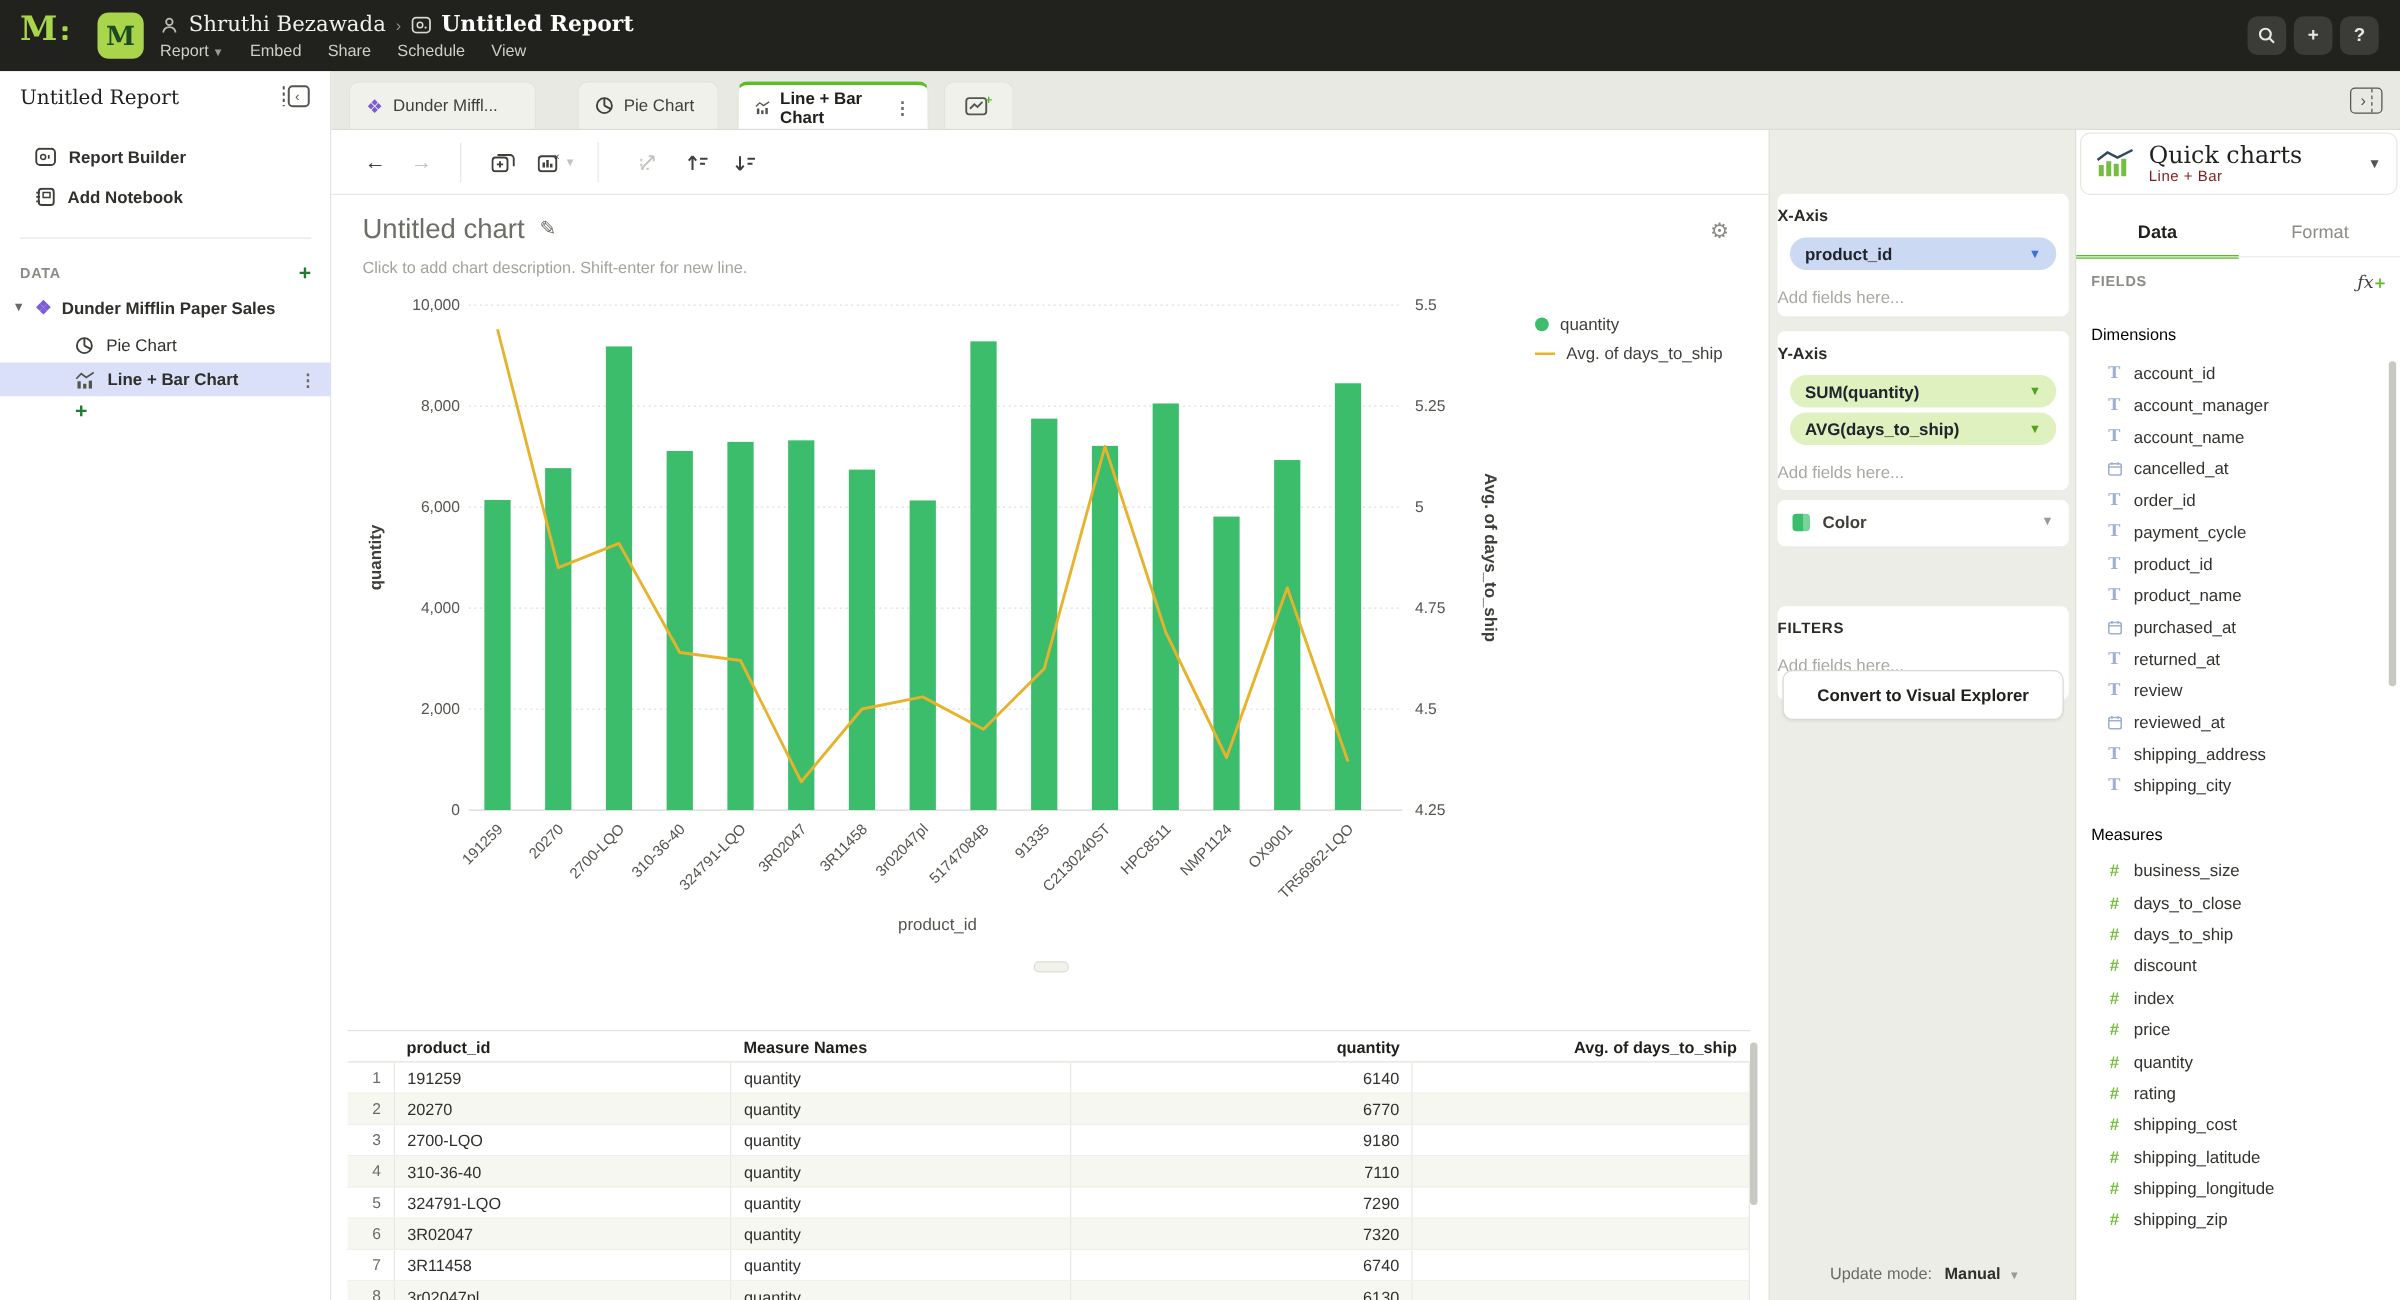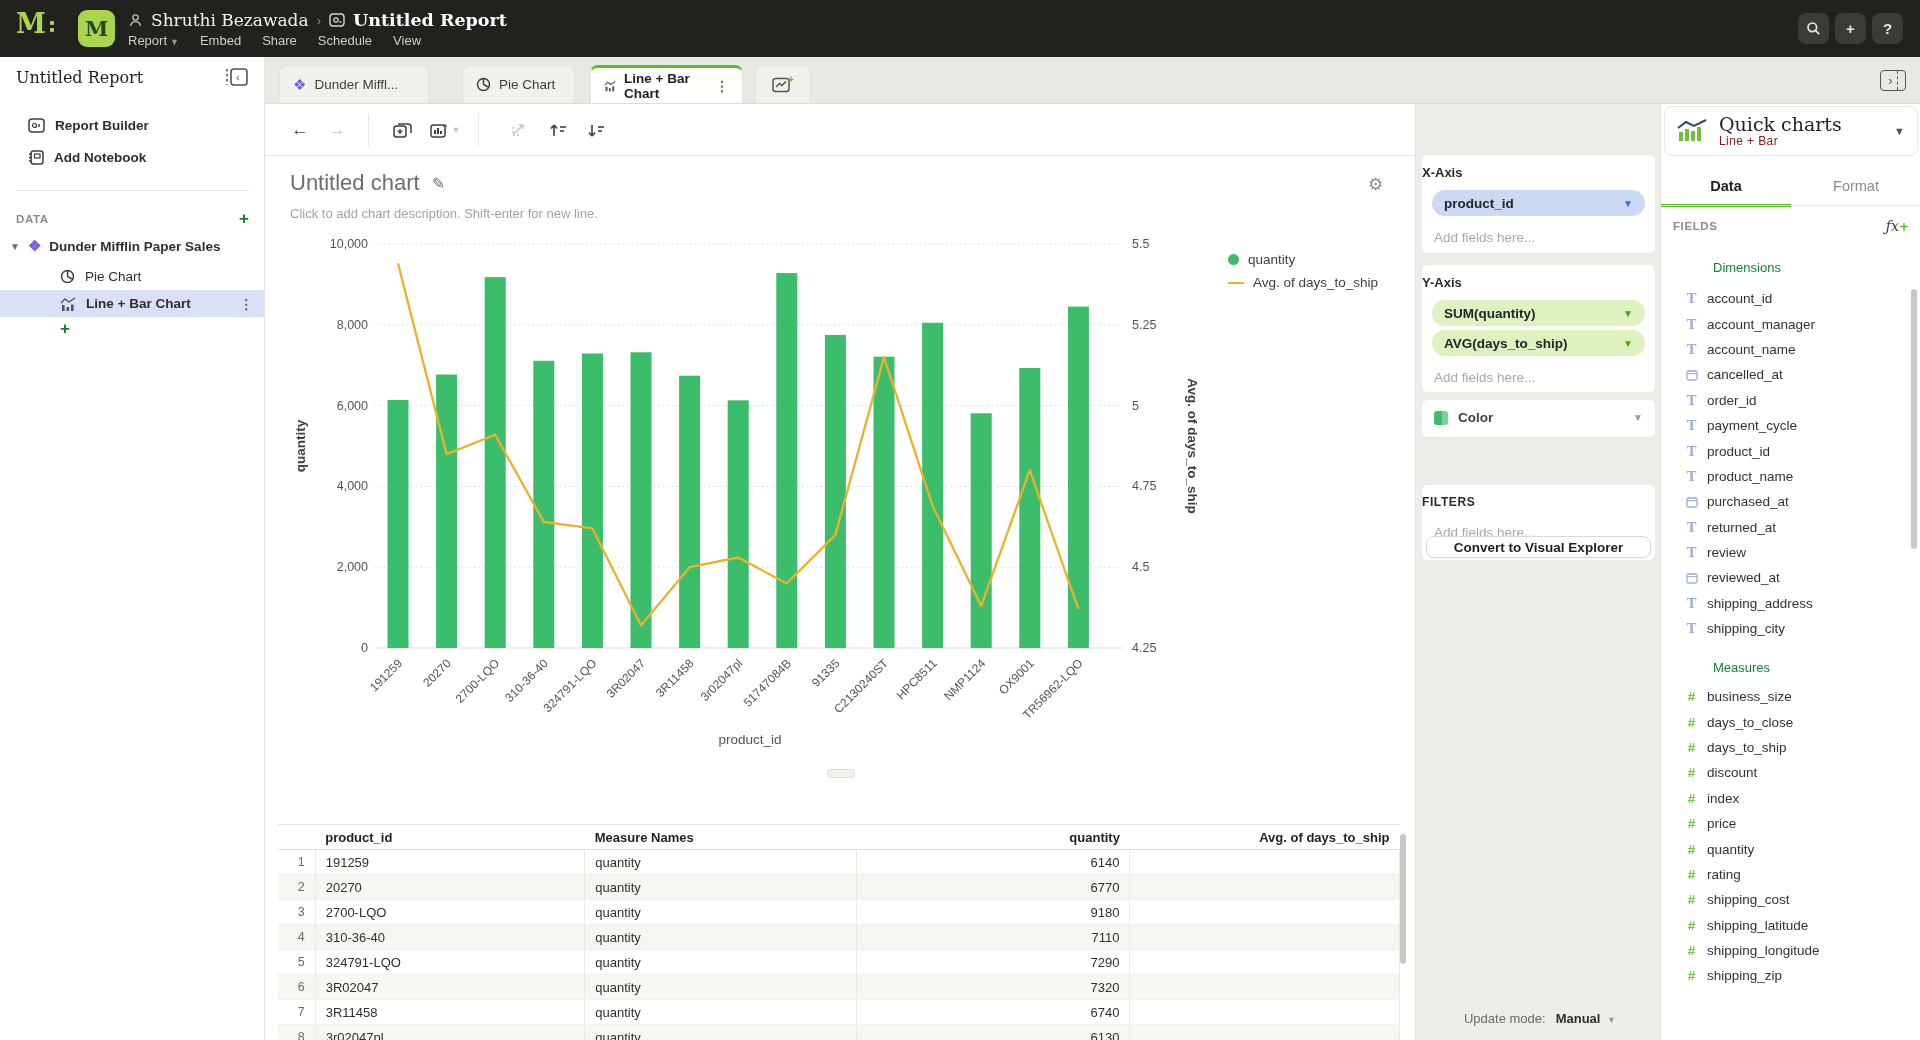--- a/index.html
+++ b/index.html
@@ -84,42 +84,42 @@
   .vscroll { position:absolute; border-radius:3px; background:#C9C9C3; }
 
   
   .config { position:absolute; left:1415px; top:104px; width:245px; height:936px; background:#ECEDE6; border-left:1px solid #E0E1DA; }
   .cfg-card { position:absolute; left:6px; width:233px; background:#FFFFFF; border-radius:6px; }
   .cfg-label { font-size:13px; font-weight:bold; color:#2A2A26; padding:10px 10px 6px 0; }
   .pill { margin:4px 10px; height:26px; border-radius:13px; display:flex; align-items:center; justify-content:space-between; padding:0 12px; font-size:13.5px; font-weight:bold; color:#20242C; cursor:pointer; }
   .pill.blue { background:#CBD9F3; } .pill.blue .pc { color:#3F6FDF; }
   .pill.green { background:#DFF1BE; } .pill.green .pc { color:#53A21E; }
   .pc { font-size:10px; }
-  .add-fields { font-size:13.5px; color:#A9A9A2; padding:10px 12px 12px 12px; }
+  .add-fields { font-size:13.5px; color:#A9A9A2; padding:10px 12px 12px 0; }
   .color-row { display:flex; align-items:center; gap:10px; padding:10px 12px; font-size:13.5px; font-weight:bold; color:#3F3F3A; }
   .swatch { width:14px; height:14px; border-radius:3px; background:linear-gradient(90deg,#3BBD6C 60%, #79D49A 60%); }
   .color-row .pc { margin-left:auto; color:#9A9A94; }
-  .convert-btn { position:absolute; left:10px; top:432px; width:225px; height:22px; border-radius:8px; background:#FFFFFF; border:1px solid #D8D9D2; box-shadow:0 1px 2px rgba(0,0,0,.05); display:flex; align-items:center; justify-content:center; font-size:13.5px; font-weight:bold; color:#1F1F1C; cursor:pointer; }
+  .convert-btn { position:absolute; left:10px; top:432px; width:225px; height:40px; border-radius:8px; background:#FFFFFF; border:1px solid #D8D9D2; box-shadow:0 1px 2px rgba(0,0,0,.05); display:flex; align-items:center; justify-content:center; font-size:13.5px; font-weight:bold; color:#1F1F1C; cursor:pointer; }
   .update-row { position:absolute; left:0; bottom:14px; width:248px; display:flex; justify-content:center; gap:10px; font-size:13px; color:#6B6B66; align-items:center; }
   .update-row b { color:#2F2F2B; font-weight:bold; }
 
   
   .fields { position:absolute; left:1660px; top:104px; width:260px; height:936px; background:#FFFFFF; border-left:1px solid #E0E1DA; }
   .qc-card { position:absolute; left:3px; top:2px; width:254px; height:50px; border:1px solid #E8E8E1; border-radius:8px; background:#FFFFFF; display:flex; align-items:center; padding:0 12px; gap:12px; }
   .qc-title { font-family:"DejaVu Serif", serif; font-size:19px; color:#1F1F1C; line-height:1.1; }
   .qc-sub { font-size:12px; color:#7f1d1d; letter-spacing:.4px; }
   .qc-caret { margin-left:auto; color:#55554F; font-size:11px; }
   .df-tabs { position:absolute; top:66px; left:0; width:260px; display:flex; }
   .df-tab { width:50%; text-align:center; font-size:14.5px; color:#8C8C86; padding:8px 0 10px 0; cursor:pointer; }
   .df-tab.active { font-weight:bold; color:#1F1F1C; border-bottom:3px solid #58BE24; }
   .df-rule { position:absolute; top:101px; left:0; width:260px; border-top:1px solid #EDEDE6; }
   .fields-hd { position:absolute; top:114px; left:12px; width:236px; display:flex; justify-content:space-between; align-items:center; }
   .fx { font-family:"DejaVu Serif", serif; font-style:italic; font-size:14px; color:#3F3F3A; cursor:pointer; }
   .fx b { color:#58BE24; font-style:normal; font-size:12px; }
-  .group-label { position:absolute; left:12px; font-size:13px; color:#15803d;margin-left:40px; }
+  .group-label { position:absolute; left:12px; font-size:13px; color:#000000; }
   .field-list { position:absolute; left:0; width:248px; }
   .field-row { height:25.4px; display:flex; align-items:center; gap:9px; padding-left:24px; font-size:13.5px; color:#32322E; cursor:grab; }
   .fi-t { font-family:"DejaVu Serif", serif; font-size:13px; color:#9FB0D0; font-weight:bold; width:13px; text-align:center; }
   .fi-num { color:#76BE3F; font-weight:bold; font-size:13.5px; width:13px; text-align:center; }
   .fi-cal { width:13px; display:flex; justify-content:center; }
 
   svg text { font-family:"Liberation Sans", sans-serif; }
 </style>
 </head>
 <body>

